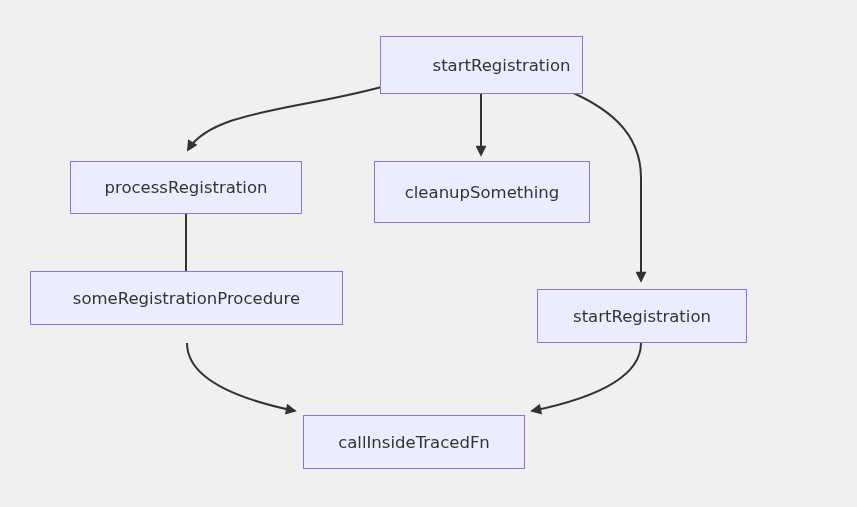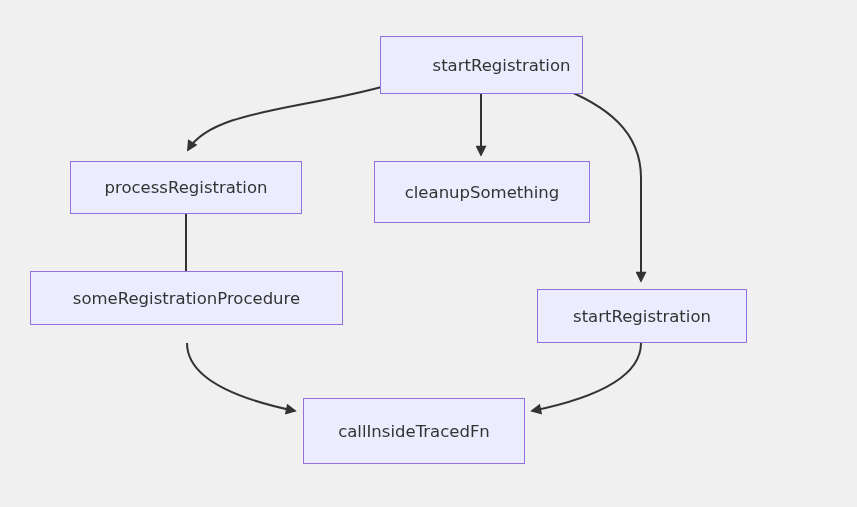--- a/index.html
+++ b/index.html
@@ -60,15 +60,15 @@
   <div class="node" style="left:380px; top:36px;  width:203px; height:58px;padding-left:40px;">startRegistration</div>
 
   <div class="node" style="left:70px;  top:161px; width:232px; height:53px;">processRegistration</div>
 
   <div class="node" style="left:374px; top:161px; width:216px; height:62px;">cleanupSomething</div>
 
   <div class="node" style="left:30px;  top:271px; width:313px; height:54px;">someRegistrationProcedure</div>
 
   <div class="node" style="left:537px; top:289px; width:210px; height:54px;">startRegistration</div>
 
-  <div class="node" style="left:303px; top:398px; width:222px; height:66px;">callInsideTracedFn</div>
+  <div class="node" style="left:303px; top:415px; width:222px; height:54px;">callInsideTracedFn</div>
 
 </div>
 
 </body></html>

